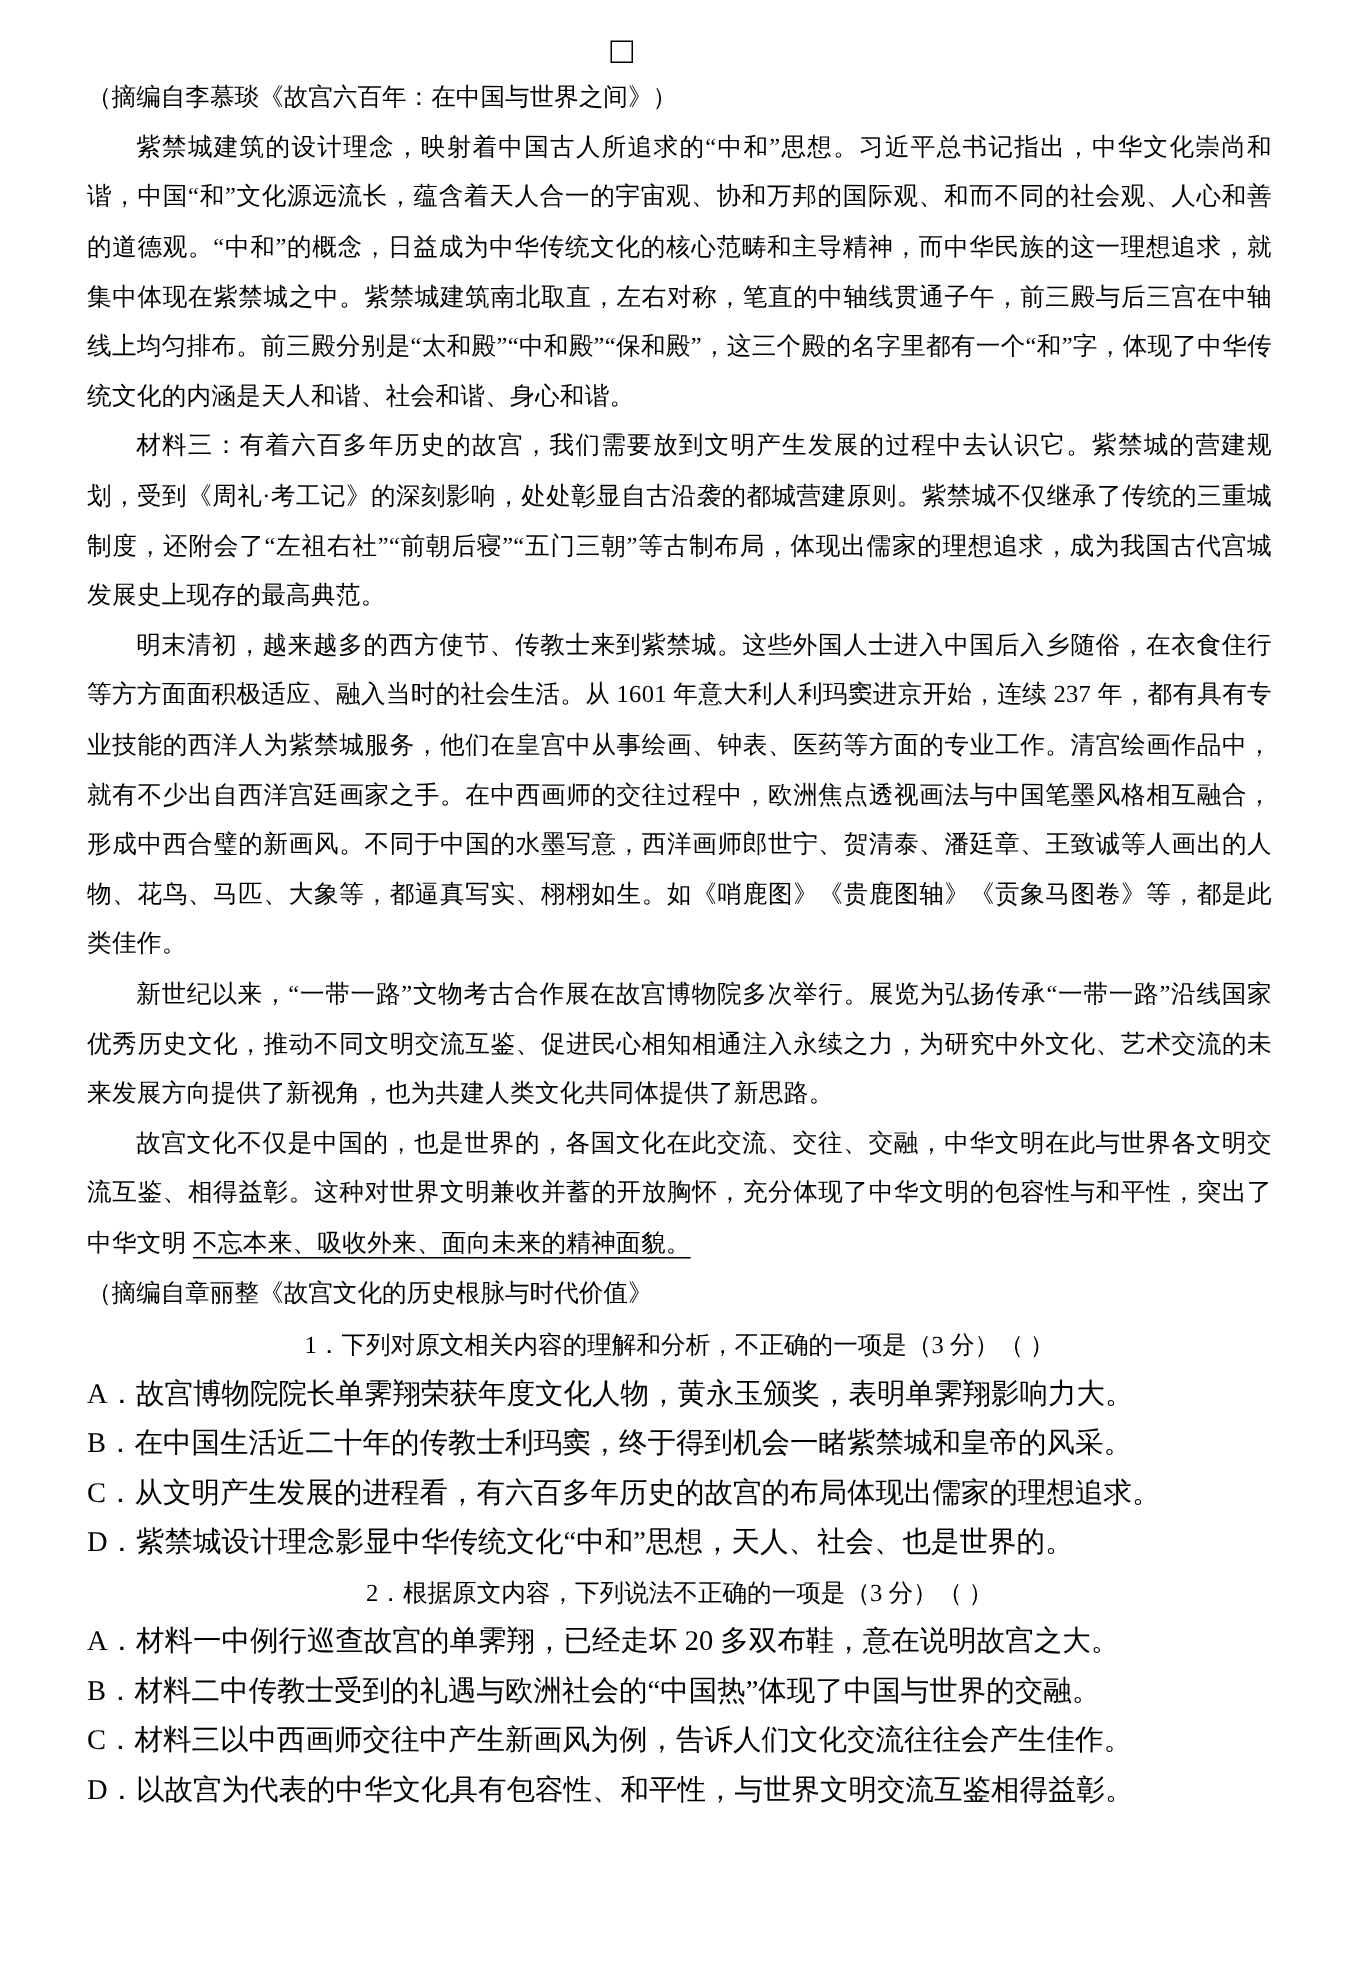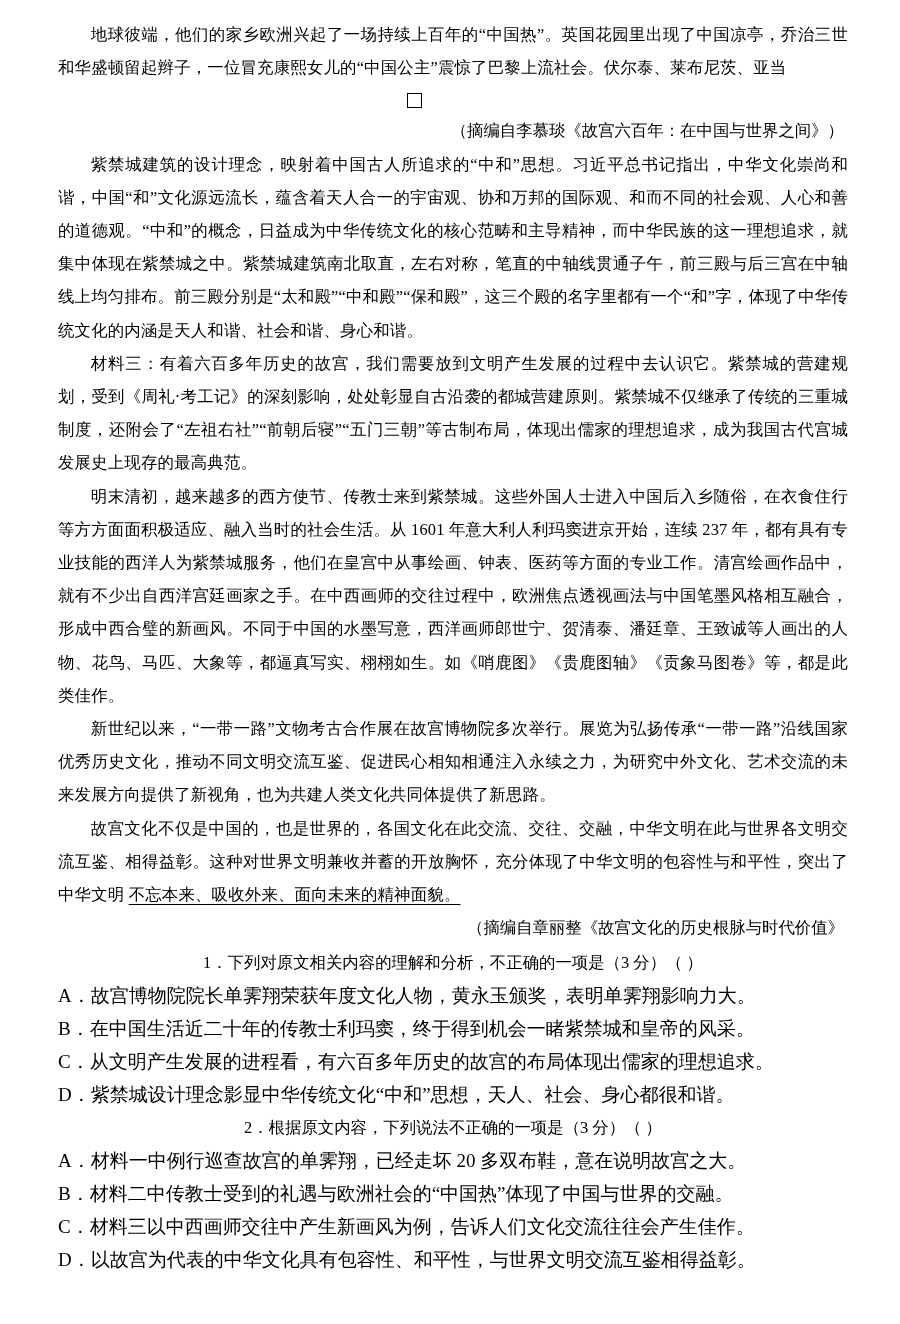--- a/index.html
+++ b/index.html
@@ -27,21 +27,21 @@
     text-justify: inter-ideograph;
     margin: 0;
     letter-spacing: 0.2px;
   }
   .indent {
     text-indent: 2em;
   }
   .src {
     font-size: 16.4px;
     line-height: 33.2px;
-    text-align: right;
+    text-align: left;
     margin: 0;
     padding-right: 4px;
   }
   .q {
     font-size: 16.4px;
     line-height: 33.0px;
     margin: 0;
     text-align: center;
   }
   .opt {
@@ -71,21 +71,20 @@
   }
   .sp-before-q {
     height: 2px;
   }
 </style>
 </head>
 <body>
 
 <div class="page">
 
-  <p class="para indent">地球彼端，他们的家乡欧洲兴起了一场持续上百年的“中国热”。英国花园里出现了中国凉亭，乔治三世和华盛顿留起辫子，一位冒充康熙女儿的“中国公主”震惊了巴黎上流社会。伏尔泰、莱布尼茨、亚当</p>
 
   <p class="boxline"><span class="mark-box"></span></p>
 
   <p class="src">（摘编自李慕琰《故宫六百年：在中国与世界之间》）</p>
 
   <p class="para indent">紫禁城建筑的设计理念，映射着中国古人所追求的“中和”思想。习近平总书记指出，中华文化崇尚和谐，中国“和”文化源远流长，蕴含着天人合一的宇宙观、协和万邦的国际观、和而不同的社会观、人心和善的道德观。“中和”的概念，日益成为中华传统文化的核心范畴和主导精神，而中华民族的这一理想追求，就集中体现在紫禁城之中。紫禁城建筑南北取直，左右对称，笔直的中轴线贯通子午，前三殿与后三宫在中轴线上均匀排布。前三殿分别是“太和殿”“中和殿”“保和殿”，这三个殿的名字里都有一个“和”字，体现了中华传统文化的内涵是天人和谐、社会和谐、身心和谐。</p>
 
   <p class="para indent">材料三：有着六百多年历史的故宫，我们需要放到文明产生发展的过程中去认识它。紫禁城的营建规划，受到《周礼·考工记》的深刻影响，处处彰显自古沿袭的都城营建原则。紫禁城不仅继承了传统的三重城制度，还附会了“左祖右社”“前朝后寝”“五门三朝”等古制布局，体现出儒家的理想追求，成为我国古代宫城发展史上现存的最高典范。</p>
 
   <p class="para indent">明末清初，越来越多的西方使节、传教士来到紫禁城。这些外国人士进入中国后入乡随俗，在衣食住行等方方面面积极适应、融入当时的社会生活。从 1601 年意大利人利玛窦进京开始，连续 237 年，都有具有专业技能的西洋人为紫禁城服务，他们在皇宫中从事绘画、钟表、医药等方面的专业工作。清宫绘画作品中，就有不少出自西洋宫廷画家之手。在中西画师的交往过程中，欧洲焦点透视画法与中国笔墨风格相互融合，形成中西合璧的新画风。不同于中国的水墨写意，西洋画师郎世宁、贺清泰、潘廷章、王致诚等人画出的人物、花鸟、马匹、大象等，都逼真写实、栩栩如生。如《哨鹿图》《贵鹿图轴》《贡象马图卷》等，都是此类佳作。</p>
@@ -95,21 +94,21 @@
   <p class="para indent"><span>故宫文化不仅是中国的，也是世界的，各国文化在此交流、交往、交融，中华文明在此与世界各文明交流互鉴、相得益彰。这种对世界文明兼收并蓄的开放胸怀，充分体现了中华文明的包容性与和平性，突出了中华文明 </span><span class="underline">不忘本来、吸收外来、面向未来的精神面貌。</span></p>
 
   <p class="src">（摘编自章丽整《故宫文化的历史根脉与时代价值》</p>
 
   <div class="sp-before-q"></div>
 
   <p class="q">1．下列对原文相关内容的理解和分析，不正确的一项是（3 分）（ ）</p>
   <p class="opt">A．故宫博物院院长单霁翔荣获年度文化人物，黄永玉颁奖，表明单霁翔影响力大。</p>
   <p class="opt">B．在中国生活近二十年的传教士利玛窦，终于得到机会一睹紫禁城和皇帝的风采。</p>
   <p class="opt">C．从文明产生发展的进程看，有六百多年历史的故宫的布局体现出儒家的理想追求。</p>
-  <p class="opt">D．紫禁城设计理念影显中华传统文化“中和”思想，天人、社会、身心都很和谐。</p>
+  <p class="opt">D．紫禁城设计理念影显中华传统文化“中和”思想，天人、社会、也是世界的。</p>
 
   <p class="q">2．根据原文内容，下列说法不正确的一项是（3 分）（ ）</p>
   <p class="opt">A．材料一中例行巡查故宫的单霁翔，已经走坏 20 多双布鞋，意在说明故宫之大。</p>
   <p class="opt">B．材料二中传教士受到的礼遇与欧洲社会的“中国热”体现了中国与世界的交融。</p>
   <p class="opt">C．材料三以中西画师交往中产生新画风为例，告诉人们文化交流往往会产生佳作。</p>
   <p class="opt">D．以故宫为代表的中华文化具有包容性、和平性，与世界文明交流互鉴相得益彰。</p>
 
 </div>
 
 </body></html>

